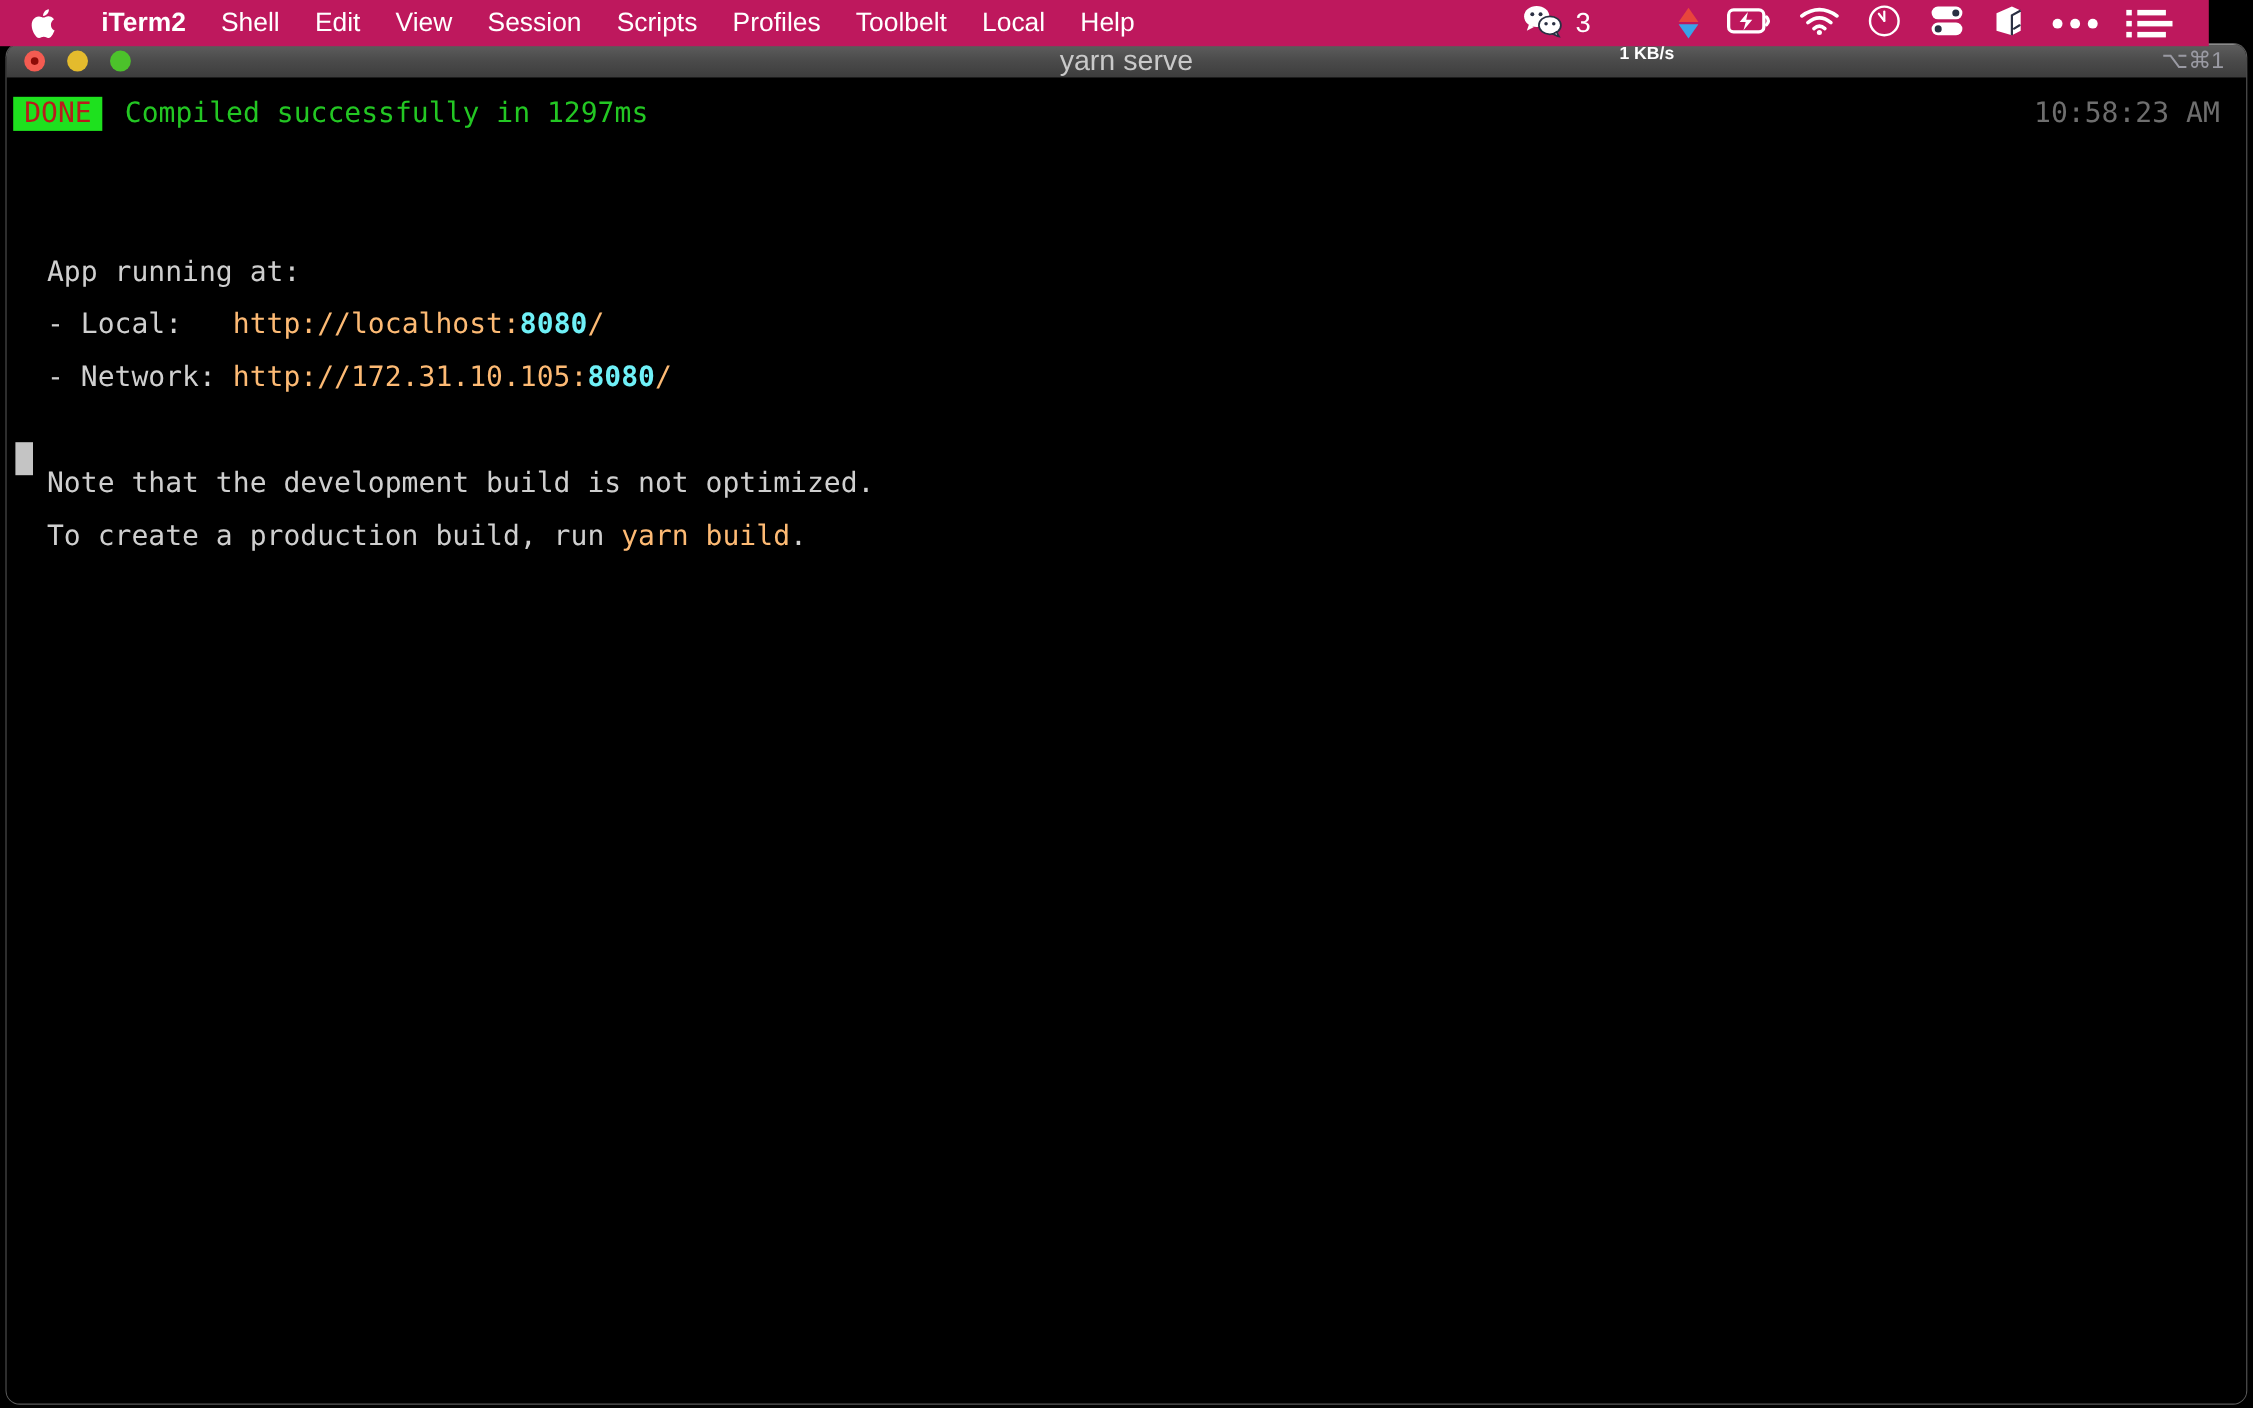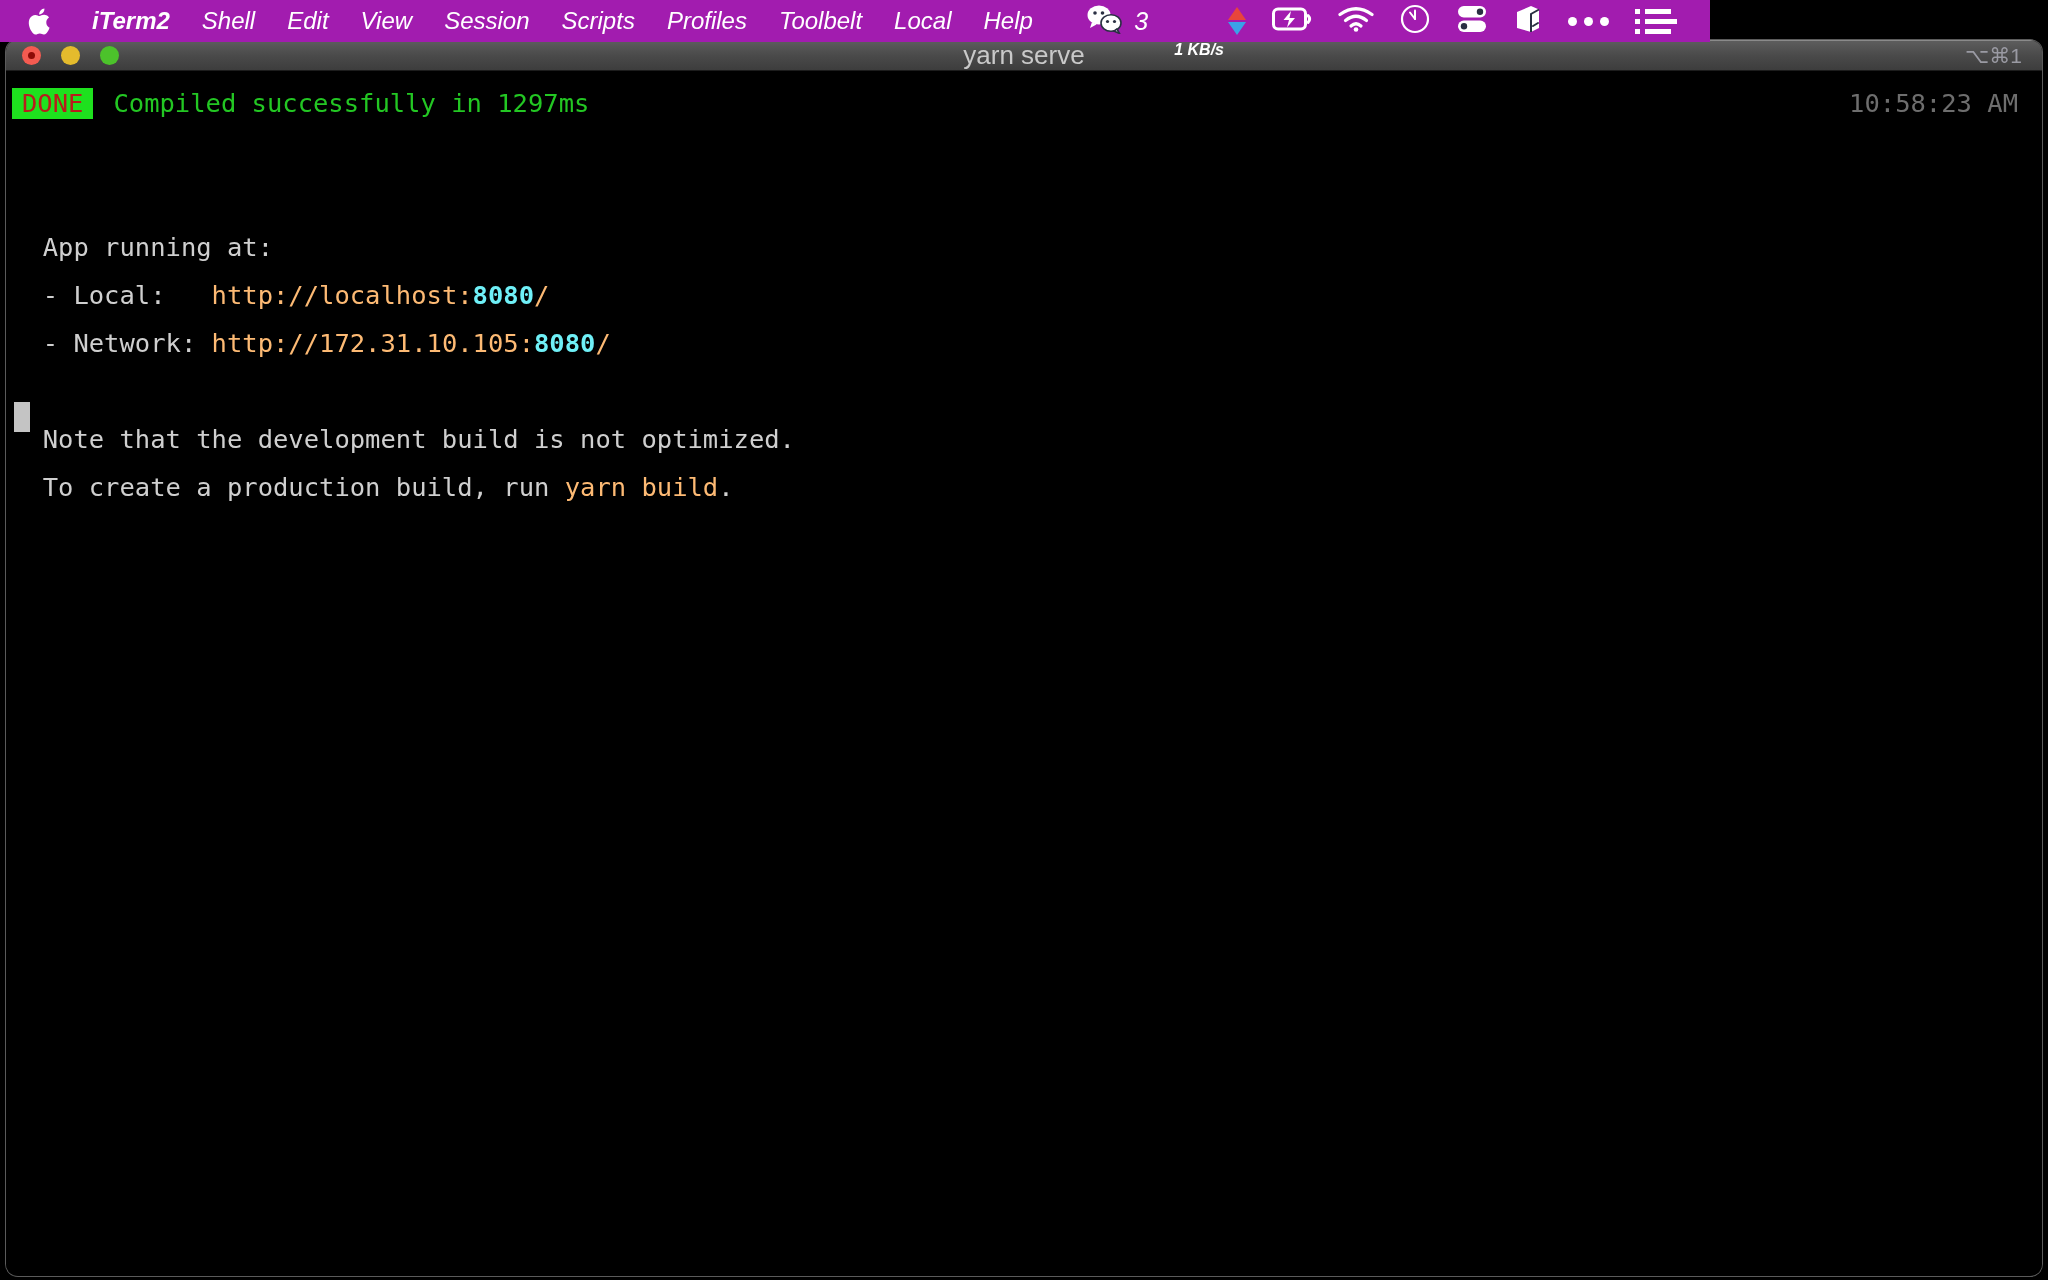--- a/index.html
+++ b/index.html
@@ -9,27 +9,26 @@
     height: 1280px;
     overflow: hidden;
     background: #000;
     font-family: "Liberation Sans", sans-serif;
   }
 
   
   #menubar {
     position: absolute;
     top: 0; left: 0;
-    width: 1710px;
+    width: 2008px;
     height: 42px;
-    background: #a21caf;
+    background: #be185d;
     display: flex;
     align-items: center;
     z-index: 30;
-    font-style: italic;
   }
   #menubar-left {
     display: flex;
     align-items: center;
     height: 42px;
     padding-left: 26px;
   }
   .apple-logo {
     width: 26px;
     height: 30px;

